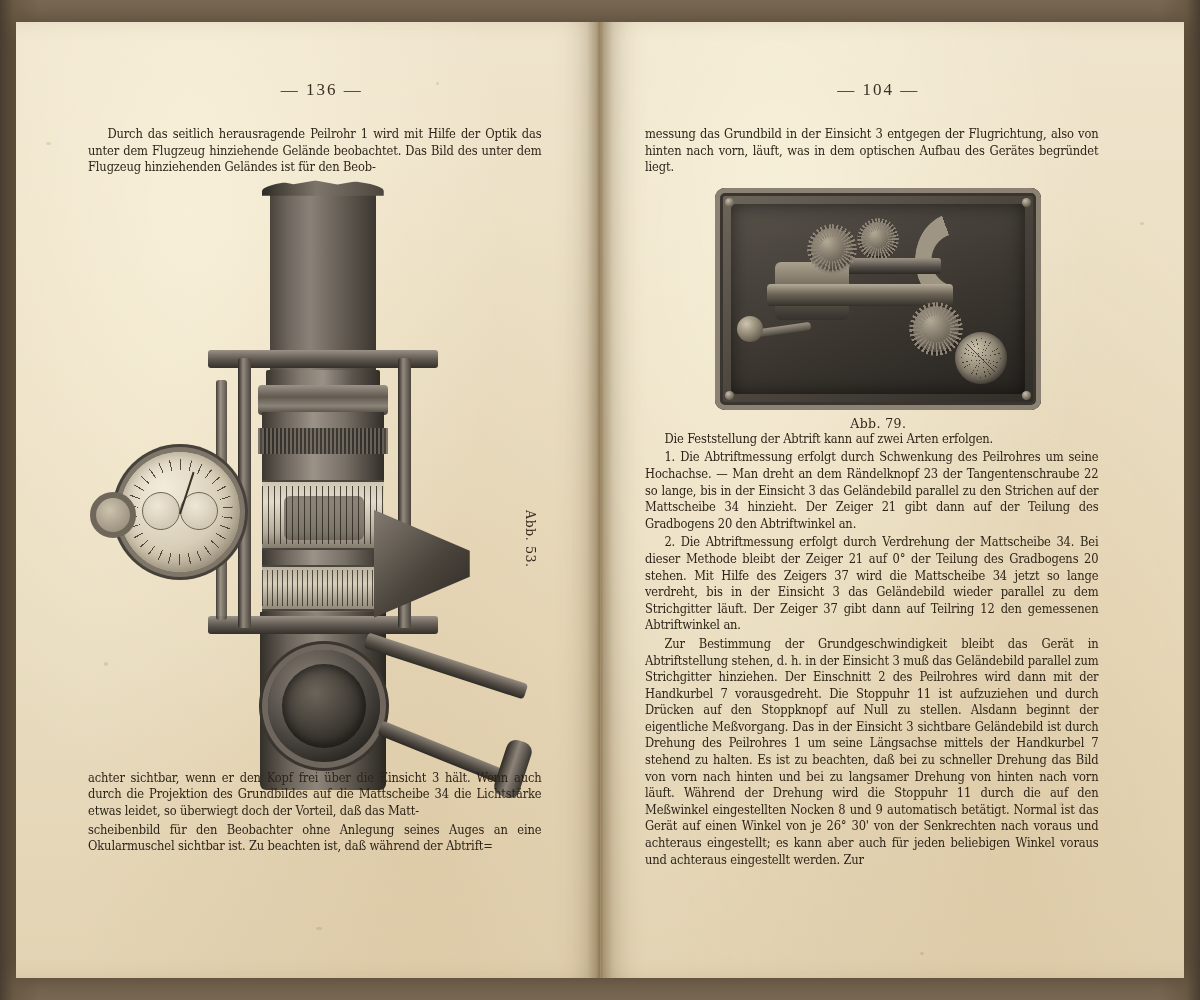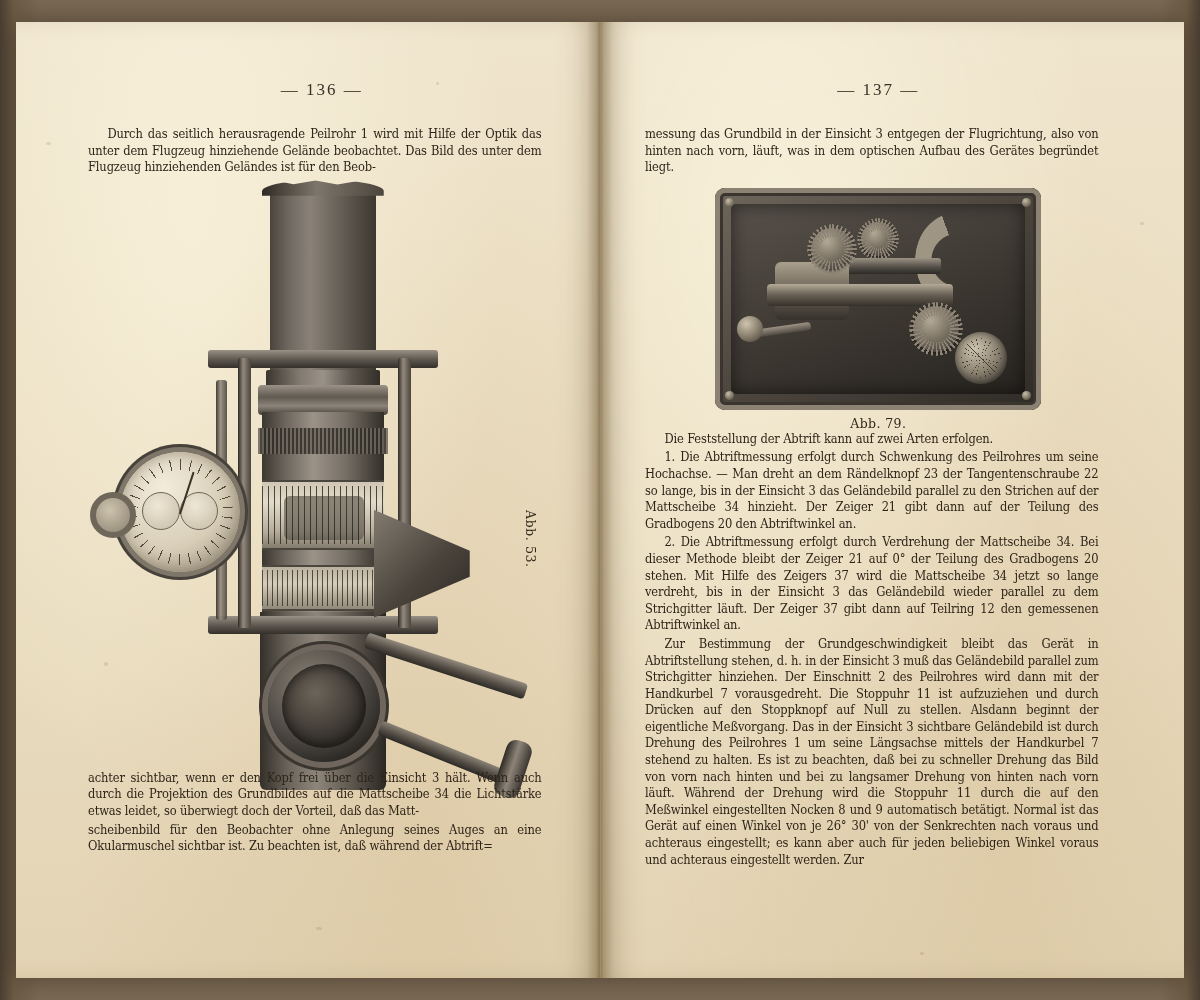--- a/index.html
+++ b/index.html
@@ -436,21 +436,21 @@
 
       <div class="speck" style="left:30px; top:120px; width:5px; height:3px;"></div>
       <div class="speck" style="left:88px; top:640px; width:4px; height:4px;"></div>
       <div class="speck" style="left:300px; top:905px; width:6px; height:3px;"></div>
       <div class="speck" style="left:420px; top:60px; width:3px; height:3px;"></div>
     </div>
 
     <div class="page right">
       <div class="content">
 
-        <div class="folio">— 137 —</div>
+        <div class="folio">— 104 —</div>
 
         <p class="para">messung das Grundbild in der Einsicht 3 entgegen der Flugrichtung, also von hinten nach vorn, läuft, was in dem optischen Aufbau des Gerätes begründet liegt.</p>
 
         <div class="figwrap-right">
           <div class="fig54">
             <div class="inner"></div>
             <div class="screw s-tl"></div>
             <div class="screw s-tr"></div>
             <div class="screw s-bl"></div>
             <div class="screw s-br"></div>

